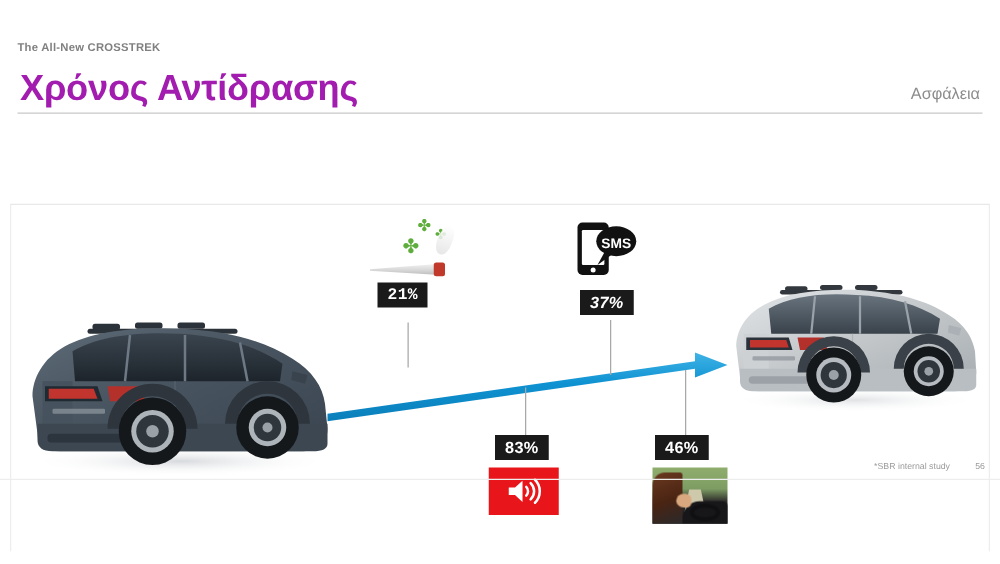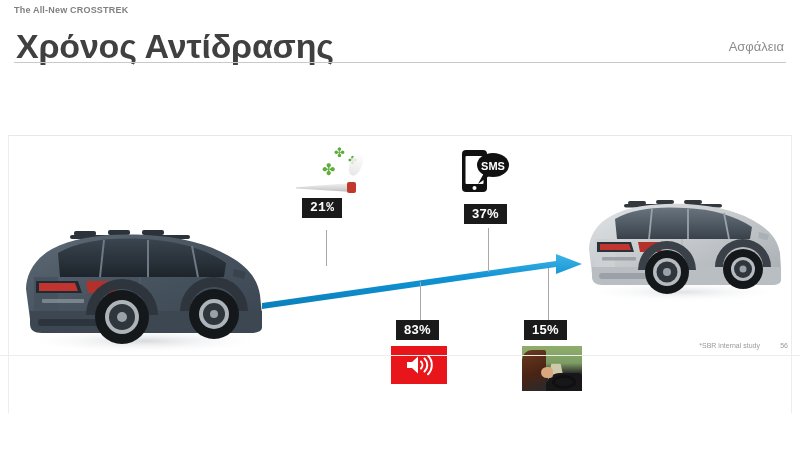--- a/index.html
+++ b/index.html
@@ -6,31 +6,32 @@
   html, body {
     width: 800px; height: 451px;
     background: #ffffff;
     font-family: "Liberation Sans", sans-serif;
     overflow: hidden;
   }
   .slide {
     position: relative;
     width: 800px; height: 358px;
     background: #ffffff;
+    margin-top: 28px;
   }
 
   
   .eyebrow {
     position: absolute; left: 14px; top: 5px;
     font-size: 9px; font-weight: bold; color: #808080;
     letter-spacing: 0.2px;
   }
   .title {
     position: absolute; left: 16px; top: 27px;
-    font-size: 34px; font-weight: bold; color: #404040;
+    font-size: 29px; font-weight: bold; color: #a21caf;
     letter-spacing: -0.2px;
     text-align: right;
   }
   .section-label {
     position: absolute; right: 16px; top: 39px;
     font-size: 13px; color: #8c8c8c;
   }
   .header-rule {
     position: absolute; left: 14px; top: 62px;
     width: 772px; height: 1px; background: #c9c9c9;
@@ -357,21 +358,21 @@
     <div class="icon-box sms-tile" style="left:2px; top:0;">
       <svg width="50" height="48" viewBox="0 0 50 48" xmlns="http://www.w3.org/2000/svg">
         <rect x="2" y="2" width="25" height="42" rx="4" fill="#111111"></rect>
         <rect x="5.5" y="8" width="18" height="28" rx="1" fill="#ffffff"></rect>
         <circle cx="14.5" cy="40" r="2" fill="#ffffff"></circle>
         <ellipse cx="33" cy="17" rx="16" ry="12" fill="#111111"></ellipse>
         <path d="M24,25 L18,36 L29,28 Z" fill="#111111"></path>
         <text x="33" y="22" font-family="Liberation Sans, sans-serif" font-size="11" font-weight="bold" fill="#ffffff" text-anchor="middle">SMS</text>
       </svg>
     </div>
-    <div style="position:absolute; left:6px; top:56px;">
+    <div style="position:absolute; left:6px; top:56px;font-style:italic;">
       <span class="badge">37%</span>
     </div>
     <div class="stem" style="left:30px; top:80px; height:44px;"></div>
   </div>
 
 
   <div class="callout" style="left:396px; top:282px;">
     <div class="stem" style="left:24px; top:0; height:38px;"></div>
     <div style="position:absolute; left:0; top:38px;">
       <span class="badge">83%</span>
@@ -382,21 +383,21 @@
         <path d="M16,7.5 a5,5 0 0,1 0,7" stroke="#ffffff" stroke-width="2" fill="none" stroke-linecap="round"></path>
         <path d="M19.5,4.5 a9,9 0 0,1 0,13" stroke="#ffffff" stroke-width="2" fill="none" stroke-linecap="round"></path>
         <path d="M23,1.8 a13,13 0 0,1 0,18.4" stroke="#ffffff" stroke-width="2" fill="none" stroke-linecap="round"></path>
       </svg>
     </div>
   </div>
 
   <div class="callout" style="left:524px; top:268px;">
     <div class="stem" style="left:24px; top:0; height:52px;"></div>
     <div style="position:absolute; left:0; top:52px;">
-      <span class="badge">15%</span>
+      <span class="badge">46%</span>
     </div>
     <div class="icon-box photo-tile" style="left:-2px; top:78px;">
       <div class="photo-road"></div>
       <div class="photo-dash"></div>
       <div class="photo-wheel"></div>
       <div class="photo-person"></div>
       <div class="photo-hand"></div>
     </div>
   </div>
 

